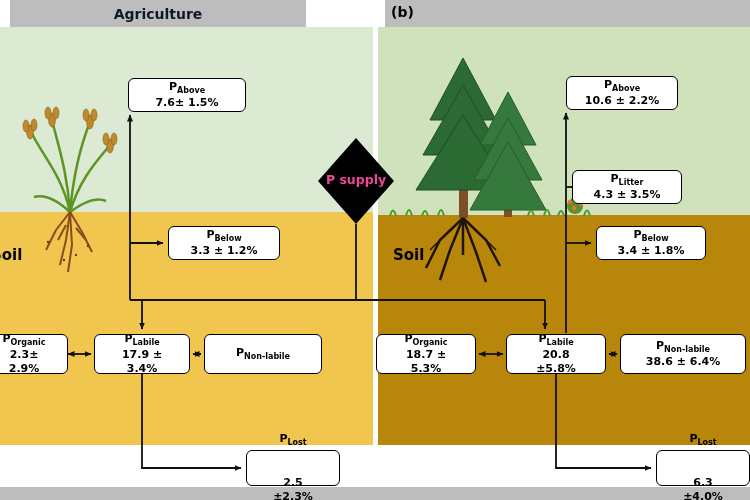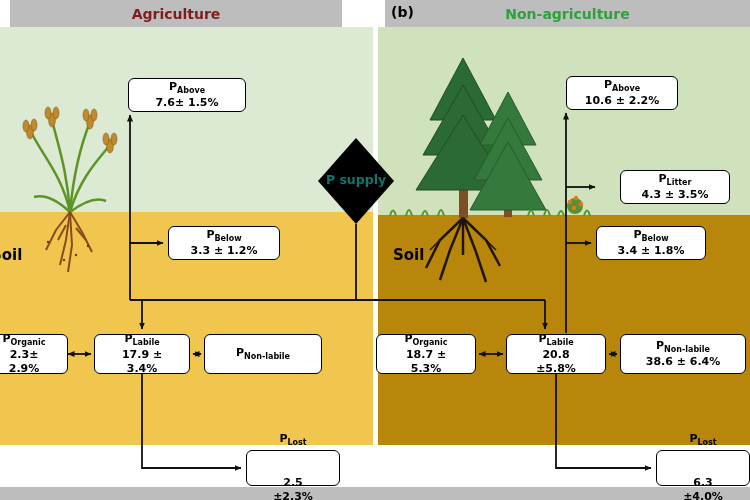--- a/index.html
+++ b/index.html
@@ -10,59 +10,58 @@
   .sky-a  { left:0;   top:27;  top:27px;  width:373px; height:185px; background:#dce9d3; }
   .sky-b  { left:378px; top:27px; width:372px; height:188px; background:#cfe2bb; }
   .soil-a { left:0;   top:212px; width:373px; height:233px; background:#f1c64f; }
   .soil-b { left:378px; top:215px; width:372px; height:230px; background:#b8860b; }
   .divider { position:absolute; left:373px; top:27px; width:5px; height:418px; background:#ffffff; }
   .bottom-bar { position:absolute; left:0; top:487px; width:750px; height:13px; background:#bdbdbd; }
 
   .header-bar { position:absolute; top:0; height:27px; background:#bdbdbd;
                 display:flex; align-items:center; justify-content:center;
                 font-weight:bold; font-size:14px; }
-  .header-a { left:10px;  width:332px; color:#7f1d1d; }
+  .header-a { left:10px;  width:296px; color:#0f172a; }
   .header-b { left:385px; width:365px; color:#2ea03c; }
   .panel-tag { position:absolute; left:6px; top:4px; color:#000; font-weight:bold; font-size:14px; }
 
   .soil-label { position:absolute; font-weight:bold; font-size:15px; color:#000; z-index:4; }
 
   .pbox { position:absolute; background:#fff; border:1.5px solid #000; border-radius:6px;
           text-align:center; font-weight:bold; font-size:11px; line-height:1.25;
           display:flex; flex-direction:column; justify-content:center;
           padding:1px 15px; z-index:6; }
   .pbox sub { font-size:8px; }
   .h34 { height:34px; } .h40 { height:40px; } .h36 { height:36px;gap:28px; }
 
   svg.layer { position:absolute; }
   .arrows { left:0; top:0; z-index:3; }
   .plants { z-index:2; }
   .flow { stroke:#111; stroke-width:1.8; fill:none; }
 
   .diamond-label { position:absolute; left:316px; top:172px; width:80px; text-align:center;
-                   color:#0f766e; font-weight:bold; font-size:12.5px; z-index:7; }
+                   color:#ec4899; font-weight:bold; font-size:12.5px; z-index:7; }
 </style>
 </head>
 <body>
 
 <div id="stage">
 
   <div class="sky sky-a"></div>
   <div class="sky sky-b"></div>
   <div class="soil soil-a"></div>
   <div class="soil soil-b"></div>
   <div class="divider"></div>
   <div class="bottom-bar"></div>
 
   <div class="header-bar header-a">
     <span>Agriculture</span>
   </div>
   <div class="header-bar header-b">
     <span class="panel-tag">(b)</span>
-    <span>Non-agriculture</span>
   </div>
 
   <div class="soil-label" style="left:-9px; top:246px;">Soil</div>
   <div class="soil-label" style="left:393px; top:246px;">Soil</div>
 
   <svg class="layer plants" style="left:0; top:100px;" width="150" height="195" viewBox="0 0 150 195">
     <g stroke="#5d9426" stroke-width="2.5" fill="none">
       <path d="M70,112 C62,75 42,55 30,30"></path>
       <path d="M70,112 C67,70 58,45 52,20"></path>
       <path d="M70,112 C74,68 82,42 90,22"></path>
@@ -176,21 +175,21 @@
   </div>
   <div class="pbox h36" style="left:246px; top:450px; width:94px;">
     <div><span>P</span><sub>Lost</sub></div>
     <div>2.5 ±2.3%</div>
   </div>
 
   <div class="pbox h34" style="left:566px; top:76px; width:112px;">
     <div><span>P</span><sub>Above</sub></div>
     <div>10.6 ± 2.2%</div>
   </div>
-  <div class="pbox h34" style="left:620px; top:170px; width:110px;">
+  <div class="pbox h34" style="left:572px; top:170px; width:110px;">
     <div><span>P</span><sub>Litter</sub></div>
     <div>4.3 ± 3.5%</div>
   </div>
   <div class="pbox h34" style="left:596px; top:226px; width:110px;">
     <div><span>P</span><sub>Below</sub></div>
     <div>3.4 ± 1.8%</div>
   </div>
   <div class="pbox h40" style="left:376px; top:334px; width:100px;">
     <div><span>P</span><sub>Organic</sub></div>
     <div>18.7 ± 5.3%</div>

